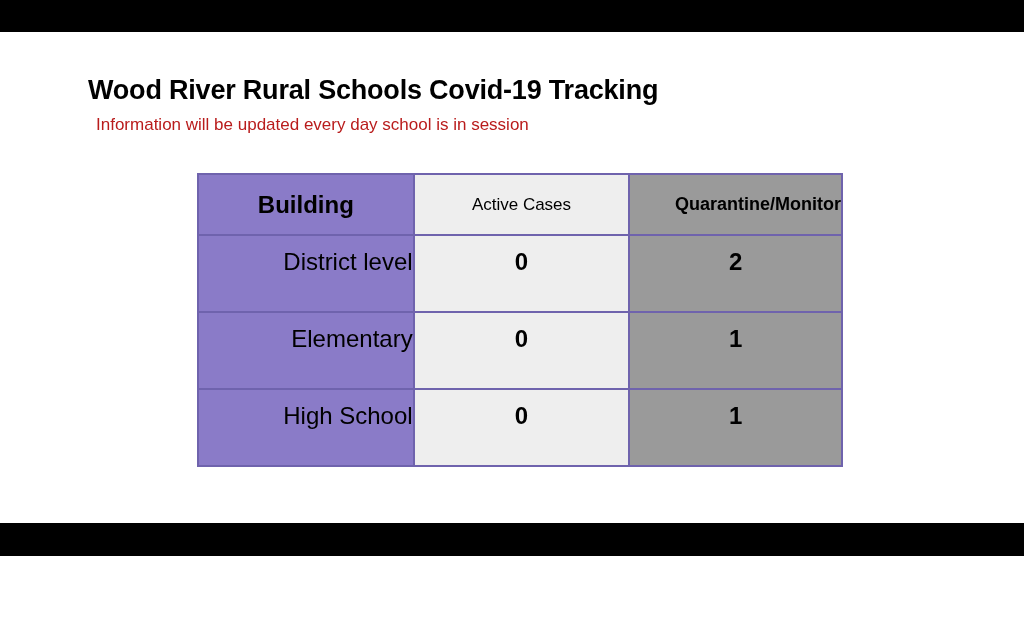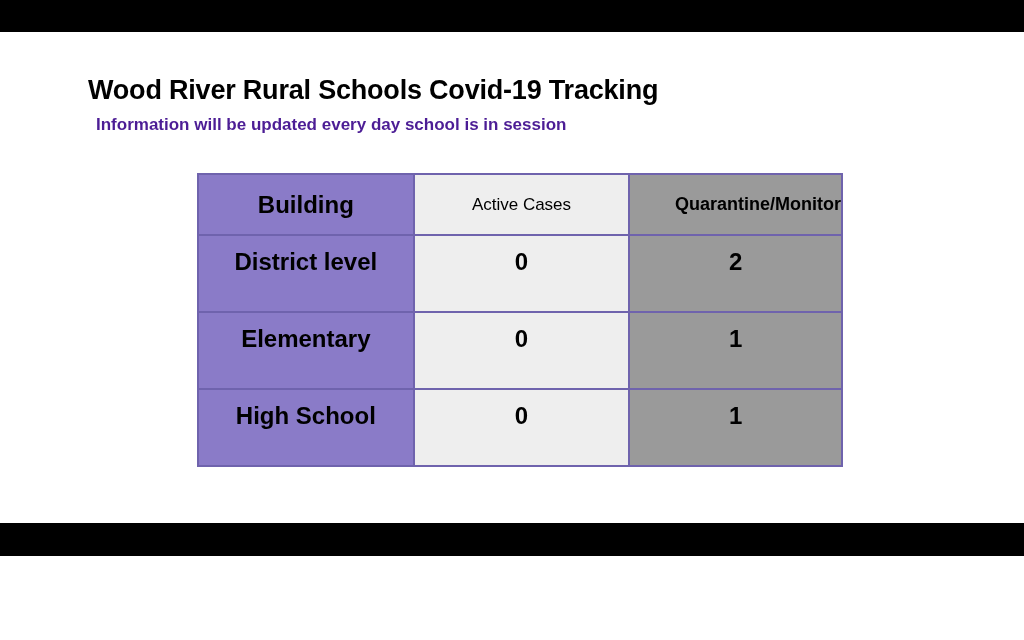--- a/index.html
+++ b/index.html
@@ -46,22 +46,22 @@
     font-weight: bold;
     color: #000000;
     letter-spacing: -0.2px;
     white-space: nowrap;
   }
   .slide-subtitle {
     position: absolute;
     left: 96px;
     top: 83px;
     font-size: 17px;
-    font-weight: bold;
-    color: #4c1d95;
+    font-weight: normal;
+    color: #b91c1c;
     white-space: nowrap;
   }
 
   
   .tracking-table {
     position: absolute;
     left: 197px;
     top: 141px;
     width: 646px;
     border-collapse: collapse;
@@ -105,21 +105,21 @@
     height: 75px;
     vertical-align: top;
   }
   .bd-building   { background: #8a7bc8; }
   .bd-active     { background: #eeeeee; }
   .bd-quarantine { background: #9a9a9a; }
 
   .row-data .cell {
     padding-top: 12px;
   }
-  .bd-building .cell   { font-size: 24px; font-weight: bold; }
+  .bd-building .cell   { font-size: 24px; font-weight: normal; text-align: right; }
   .bd-active .cell     { font-size: 24px; font-weight: bold; }
   .bd-quarantine .cell { font-size: 24px; font-weight: bold; }
 
   
   .footnote {
     position: absolute;
     left: 104px;
     top: 475px;
     width: 875px;
     font-size: 17px;

